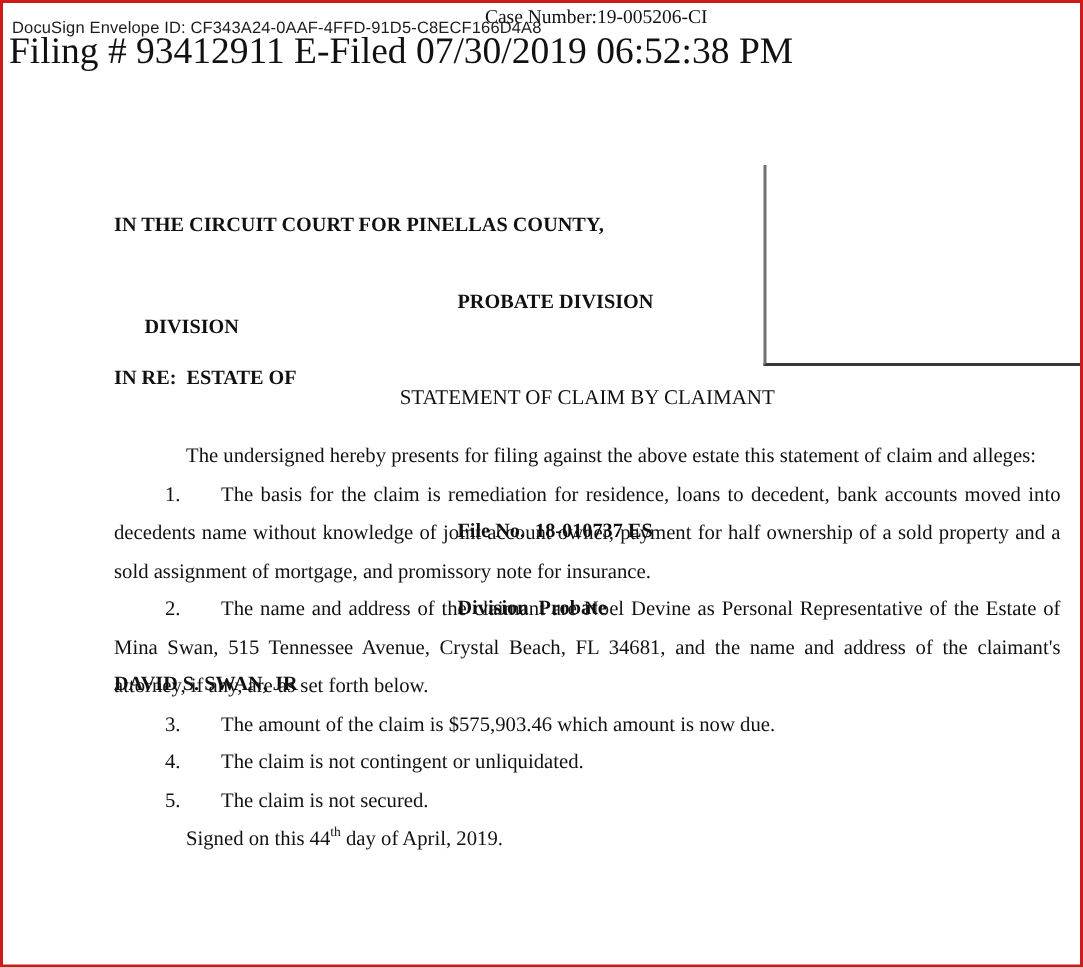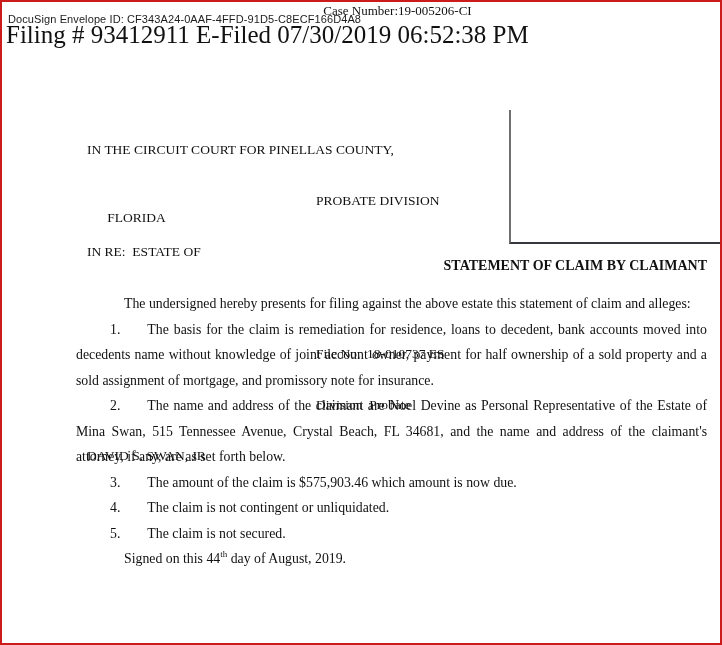--- a/index.html
+++ b/index.html
@@ -26,30 +26,29 @@
     position:absolute; top:19px; left:4px;
     font-size:25px; white-space:pre;
   }
   .corner-box {
     position:absolute; left:507px; top:108px; right:0; height:134px;
     border-left:2px solid #707070;
     border-bottom:2px solid #34373c;
   }
   .caption {
     position:absolute; left:74px; top:105px; width:434px;
-    font-weight:normal; font-size:13.5px; line-height:17px;
+    font-weight:bold; font-size:13.5px; line-height:17px;
     white-space:pre;
-    margin-left:11px;
   }
   .caption .row { position:relative; height:17px; }
   .caption .col-right { position:absolute; left:229px; top:0; }
   .caption .blank { height:17px; }
   .doc-title {
     position:absolute; left:74px; top:256px; width:631px;
-    text-align:right; font-weight:bold; font-size:14px;
+    text-align:center; font-weight:normal; font-size:14px;
   }
   .body-text {
     position:absolute; left:74px; top:289px; width:631px;
     font-size:13.8px; line-height:25.5px; text-align:justify;
   }
   .body-text p { margin:0; }
   p.indented { text-indent:48px; }
   p.item { text-indent:34px; }
   .tab-spacer { display:inline-block; width:27px; }
   sup.ord { font-size:9px; line-height:0; vertical-align:super; }
@@ -63,21 +62,21 @@
 
   <div class="docusign">DocuSign Envelope ID: CF343A24-0AAF-4FFD-91D5-C8ECF166D4A8</div>
 
   <div class="filing">Filing # 93412911 E-Filed 07/30/2019 06:52:38 PM</div>
 
   <div class="corner-box"></div>
 
   <div class="caption">
     <div class="row">IN THE CIRCUIT COURT FOR PINELLAS COUNTY,</div>
     <div class="row">
-      <span>FLORIDA</span>
+      <span>DIVISION</span>
       <span class="col-right">PROBATE DIVISION</span>
     </div>
     <div class="row">IN RE:  ESTATE OF</div>
     <div class="blank"></div>
     <div class="row">
       <span class="col-right">File No.  18-010737 ES</span>
     </div>
     <div class="row">
       <span class="col-right">Division  Probate</span>
     </div>
@@ -100,17 +99,17 @@
     </p>
     <p class="item">
       <span>4.</span><span class="tab-spacer"></span><span>The claim is not contingent or unliquidated.</span>
     </p>
     <p class="item">
       <span>5.</span><span class="tab-spacer"></span><span>The claim is not secured.</span>
     </p>
 
 
     <p class="indented">
-      <span>Signed on this 44</span><sup class="ord">th</sup><span> day of August, 2019.</span>
+      <span>Signed on this 44</span><sup class="ord">th</sup><span> day of April, 2019.</span>
     </p>
   </div>
 
 </div>
 
 </body></html>

